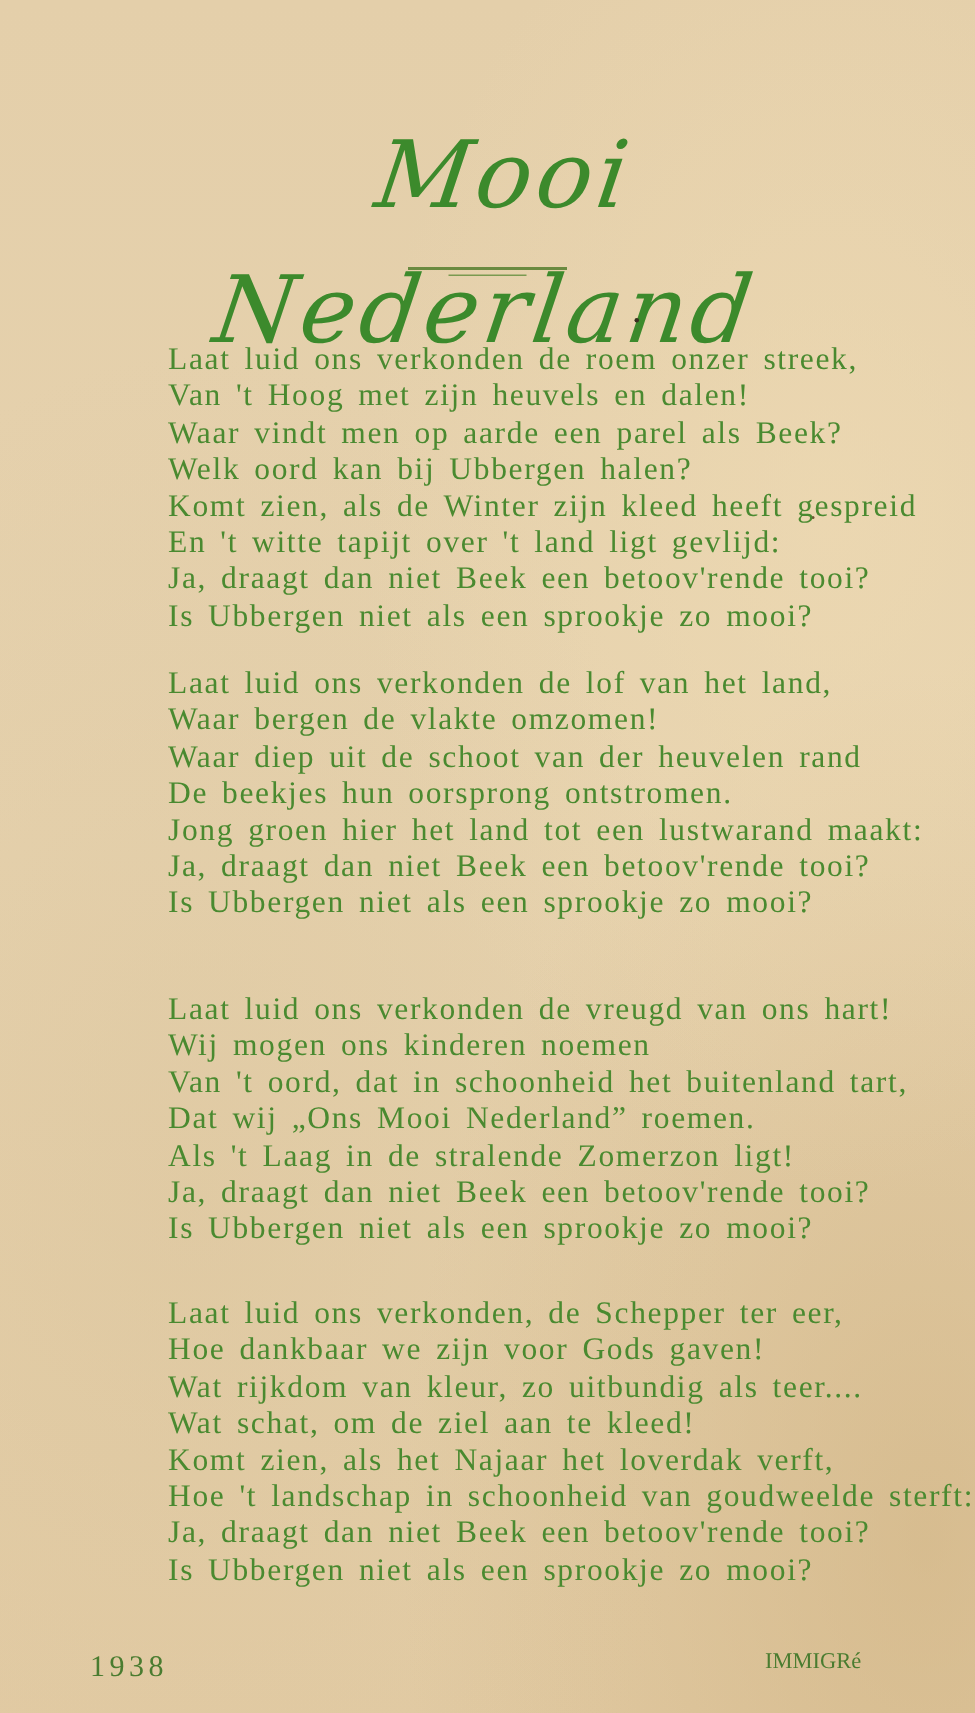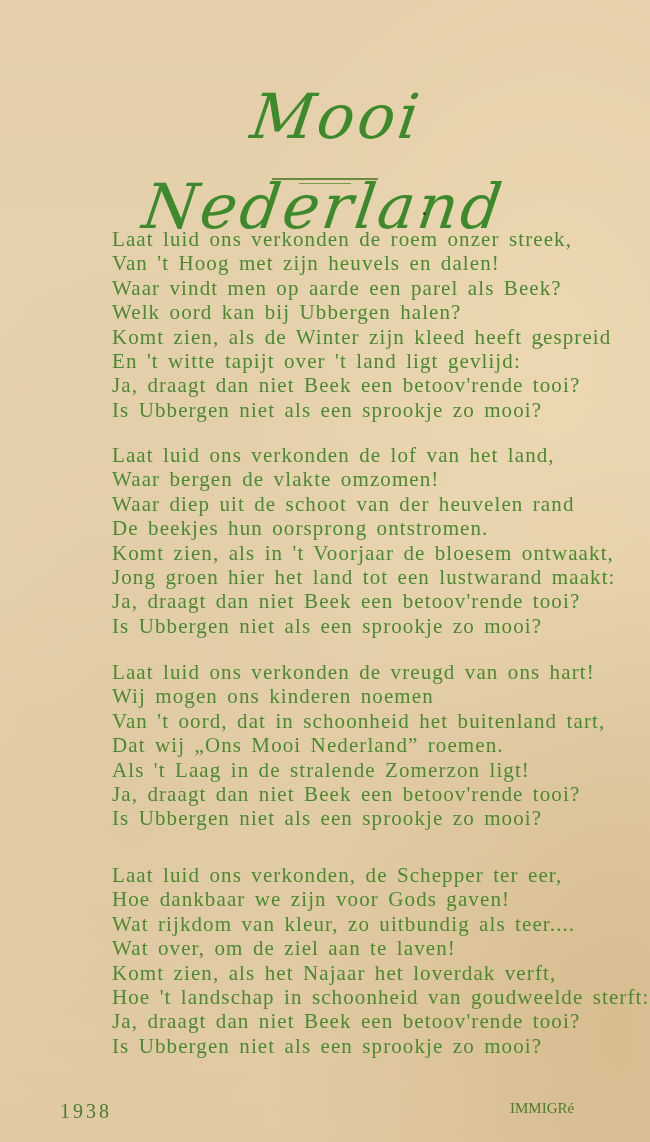--- a/index.html
+++ b/index.html
@@ -115,41 +115,40 @@
     <div class="line">En 't witte tapijt over 't land ligt gevlijd:</div>
     <div class="line">Ja, draagt dan niet Beek een betoov'rende tooi?</div>
     <div class="line">Is Ubbergen niet als een sprookje zo mooi?</div>
   </div>
 
   <div class="stanza" style="top:443px;">
     <div class="line">Laat luid ons verkonden de lof van het land,</div>
     <div class="line">Waar bergen de vlakte omzomen!</div>
     <div class="line">Waar diep uit de schoot van der heuvelen rand</div>
     <div class="line">De beekjes hun oorsprong ontstromen.</div>
-    <div class="line">Komt zien, als in 't Voorjaar de bloesem ontwaakt,</div>
     <div class="line">Jong groen hier het land tot een lustwarand maakt:</div>
     <div class="line">Ja, draagt dan niet Beek een betoov'rende tooi?</div>
     <div class="line">Is Ubbergen niet als een sprookje zo mooi?</div>
   </div>
 
   <div class="stanza" style="top:660px;">
     <div class="line">Laat luid ons verkonden de vreugd van ons hart!</div>
     <div class="line">Wij mogen ons kinderen noemen</div>
     <div class="line">Van 't oord, dat in schoonheid het buitenland tart,</div>
     <div class="line">Dat wij „Ons Mooi Nederland” roemen.</div>
     <div class="line">Als 't Laag in de stralende Zomerzon ligt!</div>
     <div class="line">Ja, draagt dan niet Beek een betoov'rende tooi?</div>
     <div class="line">Is Ubbergen niet als een sprookje zo mooi?</div>
   </div>
 
   <div class="stanza" style="top:863px;">
     <div class="line">Laat luid ons verkonden, de Schepper ter eer,</div>
     <div class="line">Hoe dankbaar we zijn voor Gods gaven!</div>
     <div class="line">Wat rijkdom van kleur, zo uitbundig als teer....</div>
-    <div class="line">Wat over, om de ziel aan te laven!</div>
+    <div class="line">Wat schat, om de ziel aan te kleed!</div>
     <div class="line">Komt zien, als het Najaar het loverdak verft,</div>
     <div class="line">Hoe 't landschap in schoonheid van goudweelde sterft:</div>
     <div class="line">Ja, draagt dan niet Beek een betoov'rende tooi?</div>
     <div class="line">Is Ubbergen niet als een sprookje zo mooi?</div>
   </div>
 
   <div class="footer-year">1938</div>
   <div class="footer-pub">IMMIGRé</div>
 
 </div>

